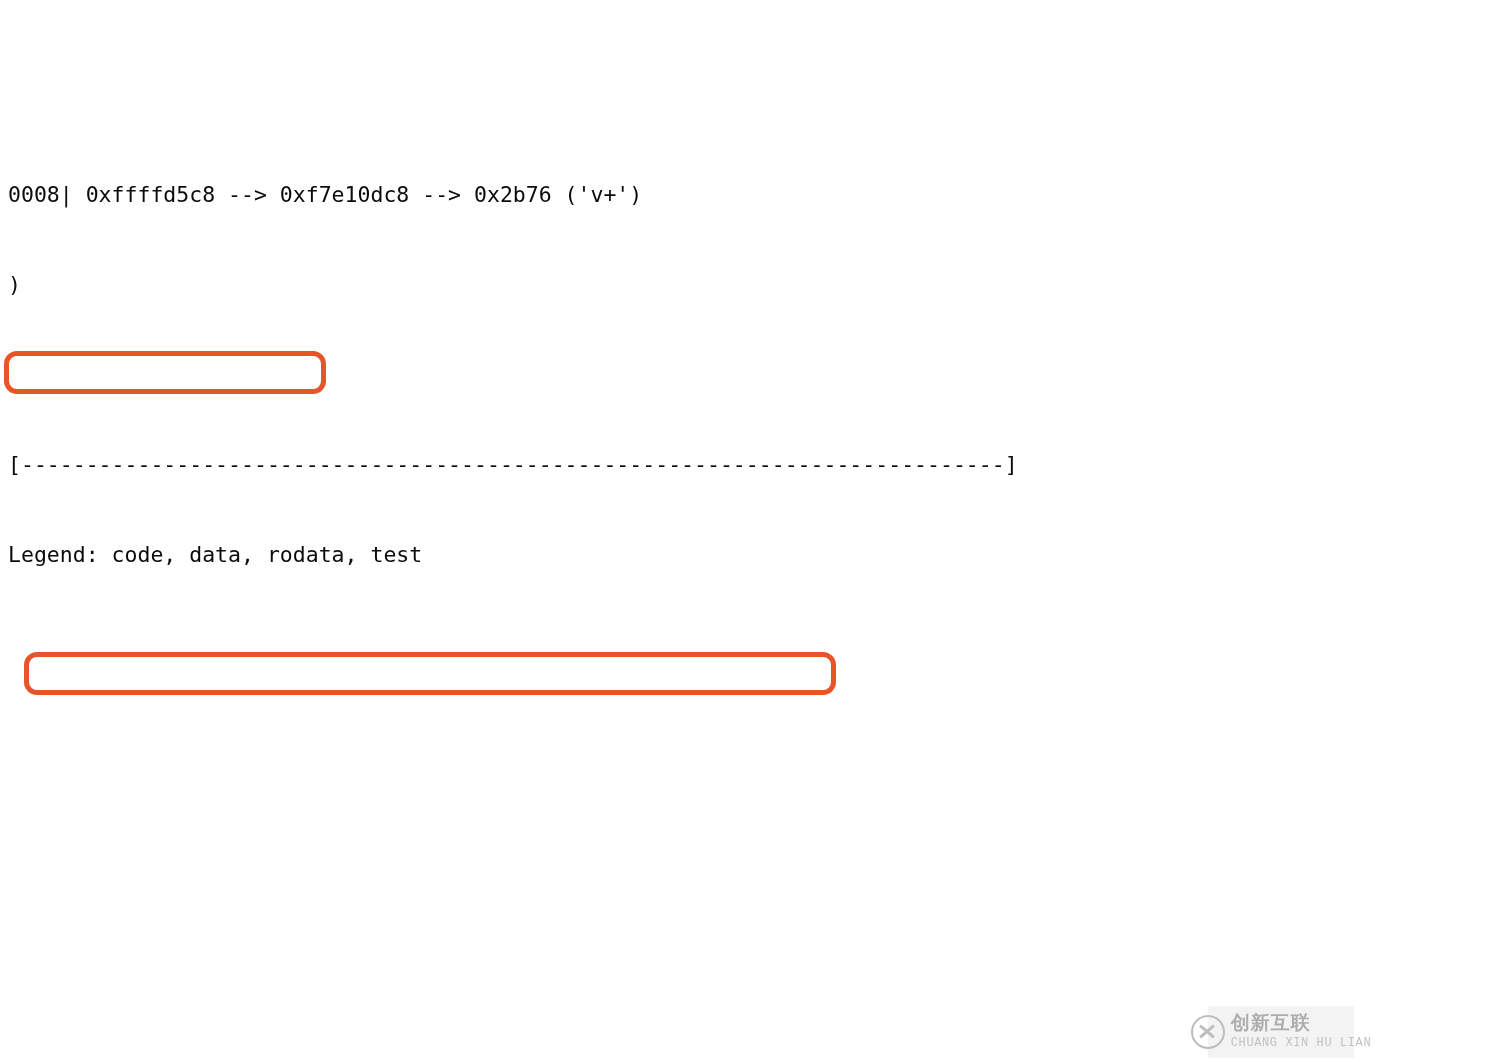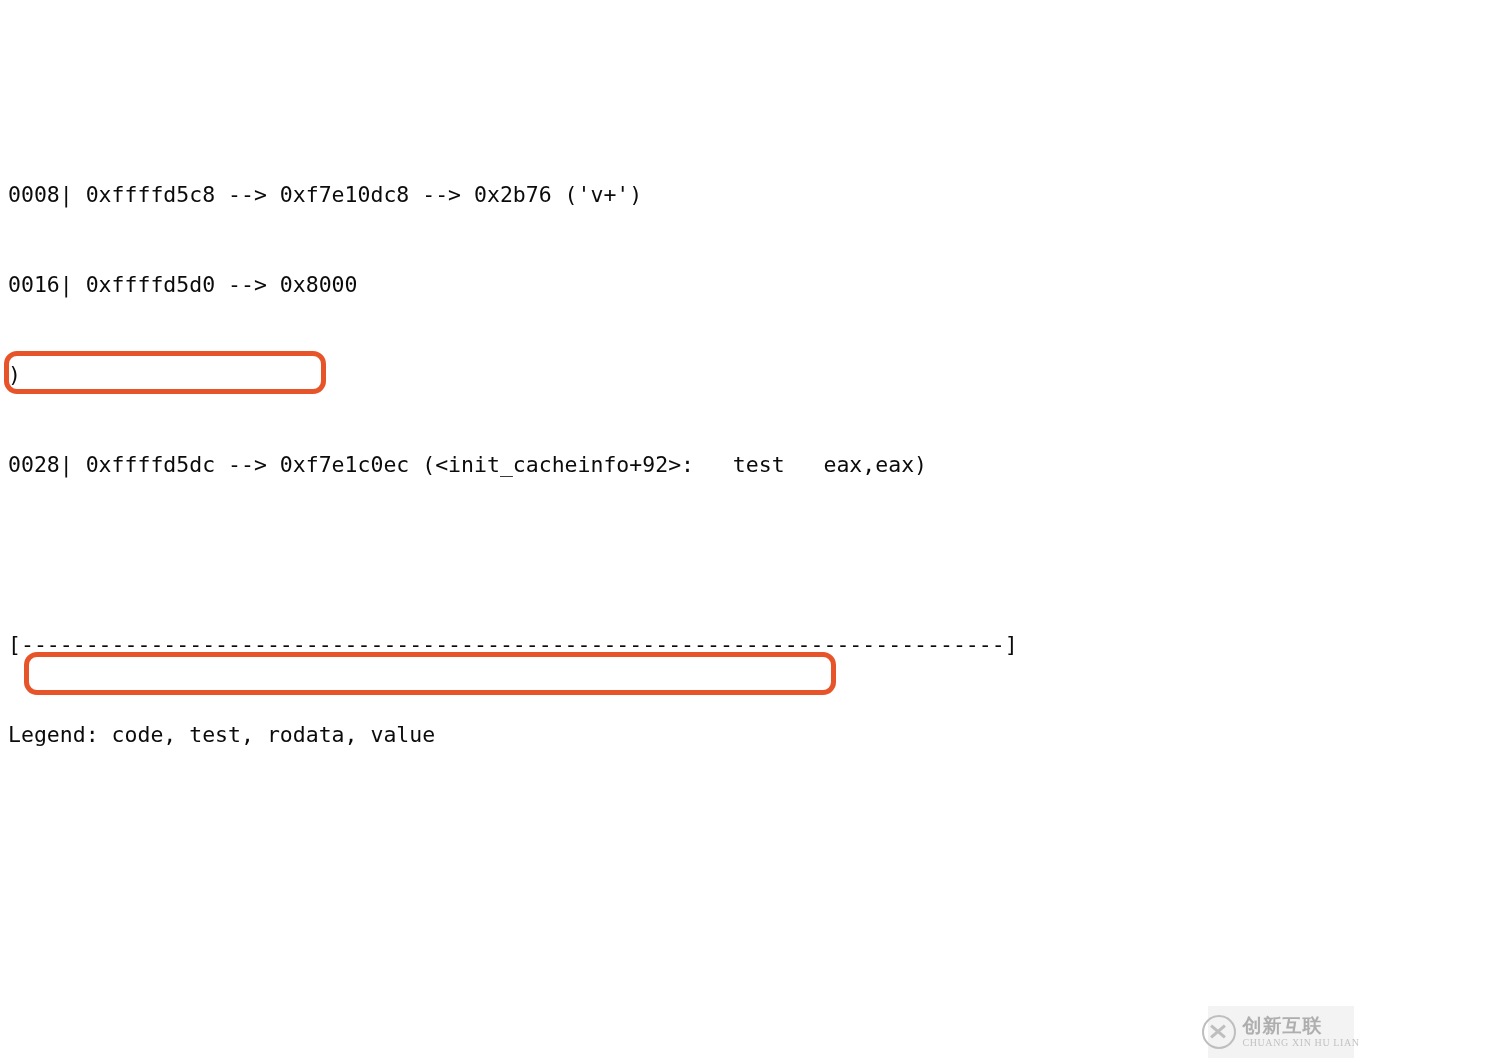--- a/index.html
+++ b/index.html
@@ -82,49 +82,47 @@
   }
   #watermark .wm-mark::before { transform: rotate(40deg); }
   #watermark .wm-mark::after  { transform: rotate(-40deg); }
   #watermark .wm-text {
     display: flex;
     flex-direction: column;
     align-items: flex-start;
     line-height: 1;
   }
   #watermark .wm-cn {
-    font-family: Liberation Serif, serif;
+    font-family: Liberation Mono, monospace;
     font-size: 19px;
     color: #a8a8a8;
     font-weight: bold;
     letter-spacing: 1px;
   }
   #watermark .wm-py {
-    font-family: Liberation Serif, serif;
-    font-size: 10px;
+    font-family: Liberation Mono, monospace;
+    font-size: 12px;
     color: #bdbdbd;
     letter-spacing: 0.6px;
     margin-top: 3px;
   }
 </style>
 </head>
 <body>
 
 <div id="terminal">
 
   
   <div>
     <div class="line">0008| 0xffffd5c8 --&gt; 0xf7e10dc8 --&gt; 0x2b76 ('v+')</div>
-    <div class="line">0016| 0xffffd5d0 --&gt; 0x8000</div>
     <div class="line">)</div>
-    <div class="line">0028| 0xffffd5dc --&gt; 0xf7e1c0ec (&lt;init_cacheinfo+92&gt;:   test   eax,eax)</div>
   </div>
 
   <div class="line">[----------------------------------------------------------------------------]</div>
-  <div class="line">Legend: code, test, rodata, value</div>
+  <div class="line">Legend: code, data, rodata, test</div>
   
 
   
   
 
   
   
 
   
   

